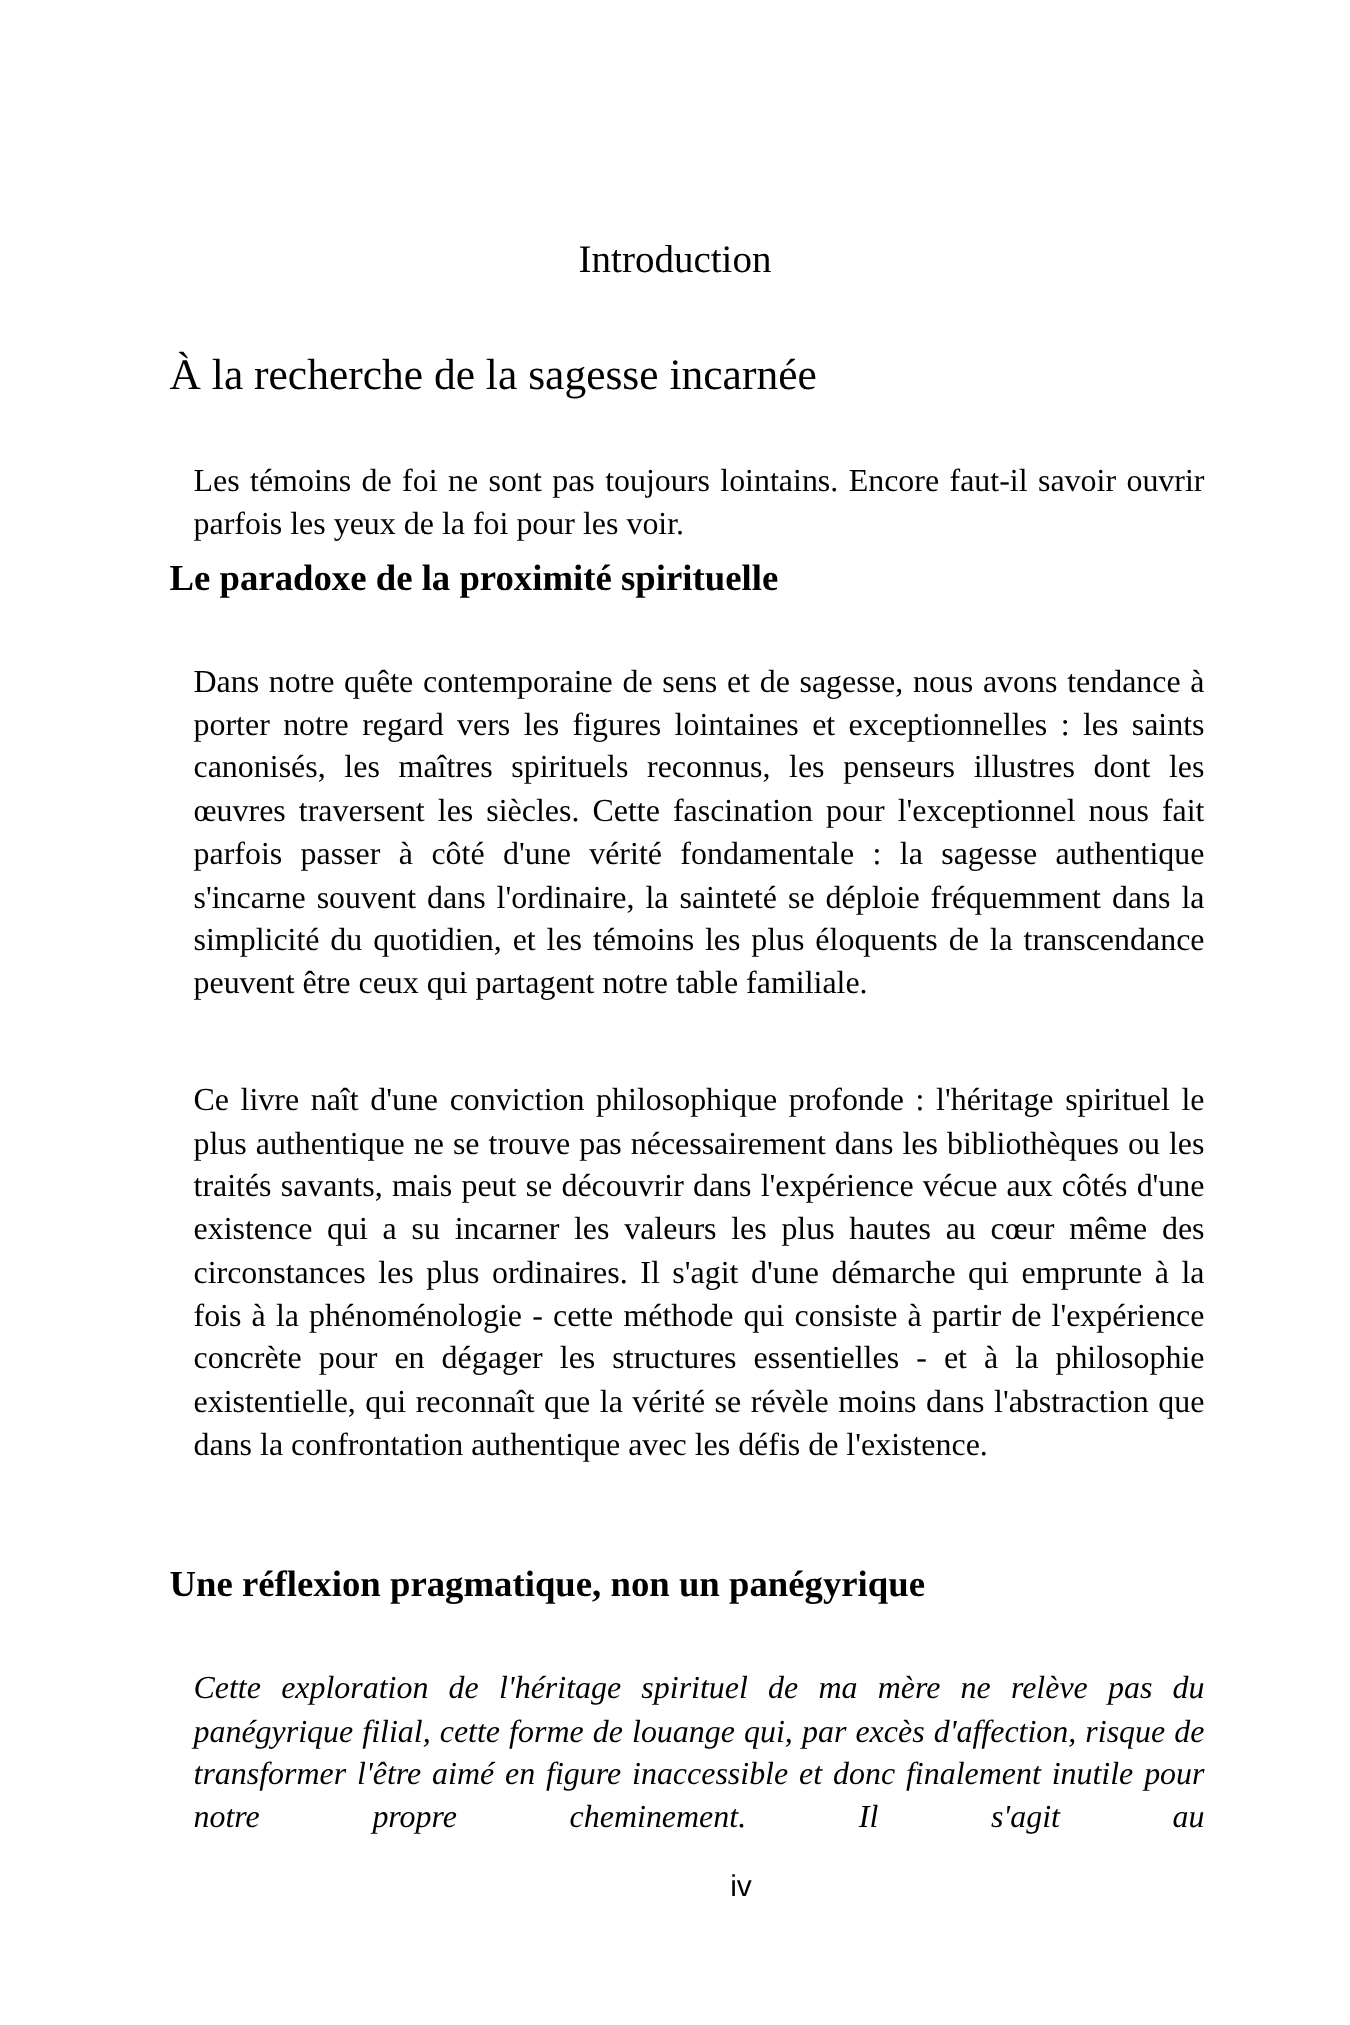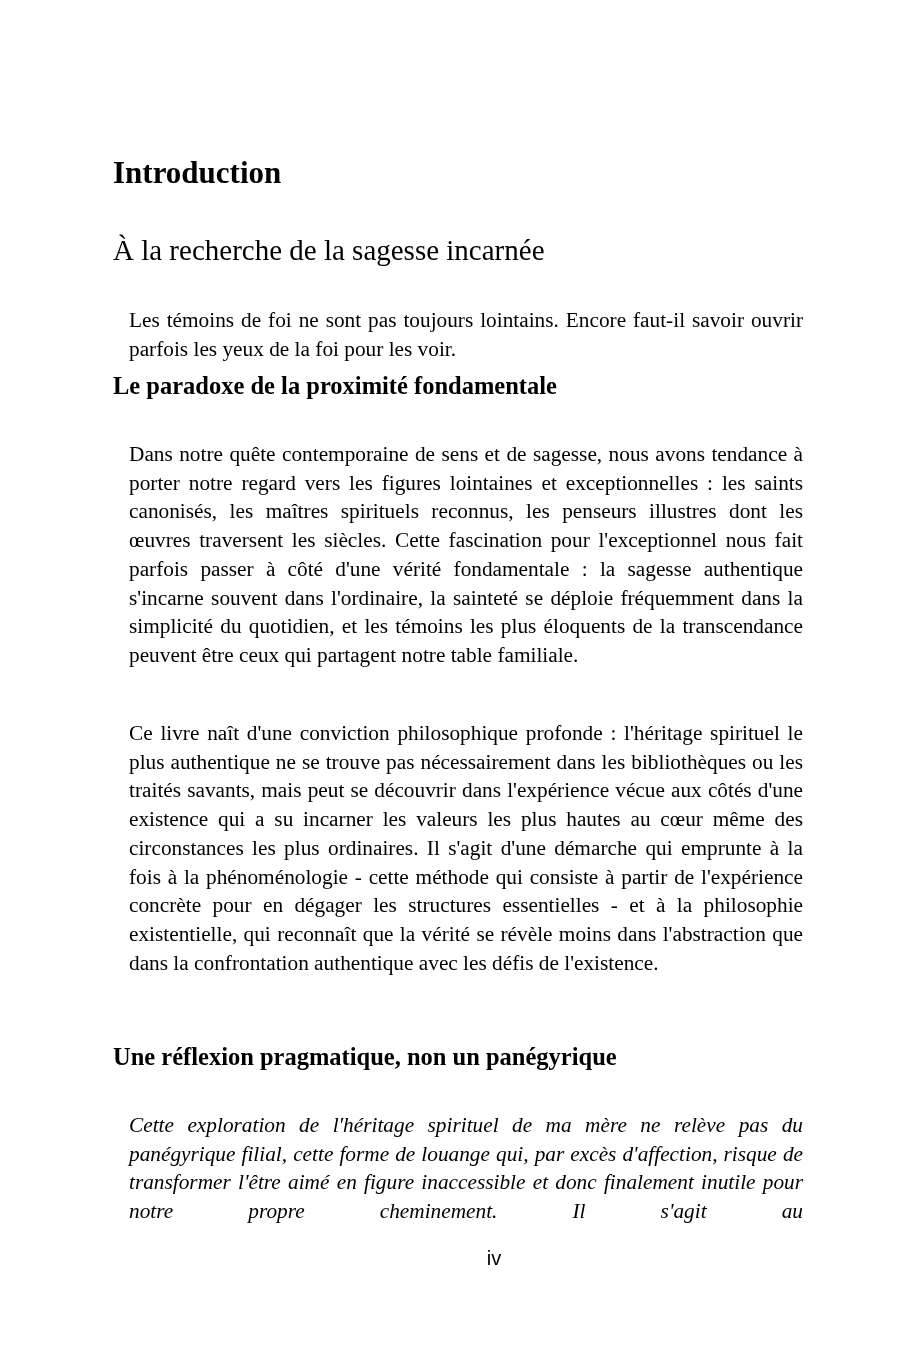--- a/index.html
+++ b/index.html
@@ -19,23 +19,23 @@
       position: absolute;
       left: 113px;
       top: 0;
       width: 674px;
     }
     .chapter-title {
       position: absolute;
       top: 154px;
       left: 0;
       width: 674px;
-      text-align: left;
-      font-weight: bold;
-      font-size: 31px;
+      text-align: center;
+      font-weight: normal;
+      font-size: 26px;
       line-height: 38px;
       margin: 0;
     }
     .h1 {
       position: absolute;
       top: 232px;
       left: 0;
       width: 674px;
       font-weight: normal;
       font-size: 29px;
@@ -77,21 +77,21 @@
   </style>
 </head>
 <body>
 
 <div class="page">
   <h1 class="chapter-title">Introduction</h1>
 
   <h2 class="h1">À la recherche de la sagesse incarnée</h2>
   <p class="para" style="top:290px;">Les témoins de foi ne sont pas toujours lointains. Encore faut-il savoir ouvrir parfois les yeux de la foi pour les voir.</p>
 
-  <h3 class="h2" style="top:371px;">Le paradoxe de la proximité fondamentale</h3>
+  <h3 class="h2" style="top:371px;">Le paradoxe de la proximité spirituelle</h3>
   <p class="para" style="top:424px;">Dans notre quête contemporaine de sens et de sagesse, nous avons tendance à porter notre regard vers les figures lointaines et exceptionnelles : les saints canonisés, les maîtres spirituels reconnus, les penseurs illustres dont les œuvres traversent les siècles. Cette fascination pour l'exceptionnel nous fait parfois passer à côté d'une vérité fondamentale : la sagesse authentique s'incarne souvent dans l'ordinaire, la sainteté se déploie fréquemment dans la simplicité du quotidien, et les témoins les plus éloquents de la transcendance peuvent être ceux qui partagent notre table familiale.</p>
   <p class="para" style="top:703px;">Ce livre naît d'une conviction philosophique profonde : l'héritage spirituel le plus authentique ne se trouve pas nécessairement dans les bibliothèques ou les traités savants, mais peut se découvrir dans l'expérience vécue aux côtés d'une existence qui a su incarner les valeurs les plus hautes au cœur même des circonstances les plus ordinaires. Il s'agit d'une démarche qui emprunte à la fois à la phénoménologie - cette méthode qui consiste à partir de l'expérience concrète pour en dégager les structures essentielles - et à la philosophie existentielle, qui reconnaît que la vérité se révèle moins dans l'abstraction que dans la confrontation authentique avec les défis de l'existence.</p>
 
   <h3 class="h2" style="top:1042px;">Une réflexion pragmatique, non un panégyrique</h3>
   <p class="para" style="top: 1095px; text-align-last: justify; font-style: italic;">Cette exploration de l'héritage spirituel de ma mère ne relève pas du panégyrique filial, cette forme de louange qui, par excès d'affection, risque de transformer l'être aimé en figure inaccessible et donc finalement inutile pour notre propre cheminement. Il s'agit au</p>
 </div>
 
 <div class="page-number">iv</div>
 
 </body></html>

